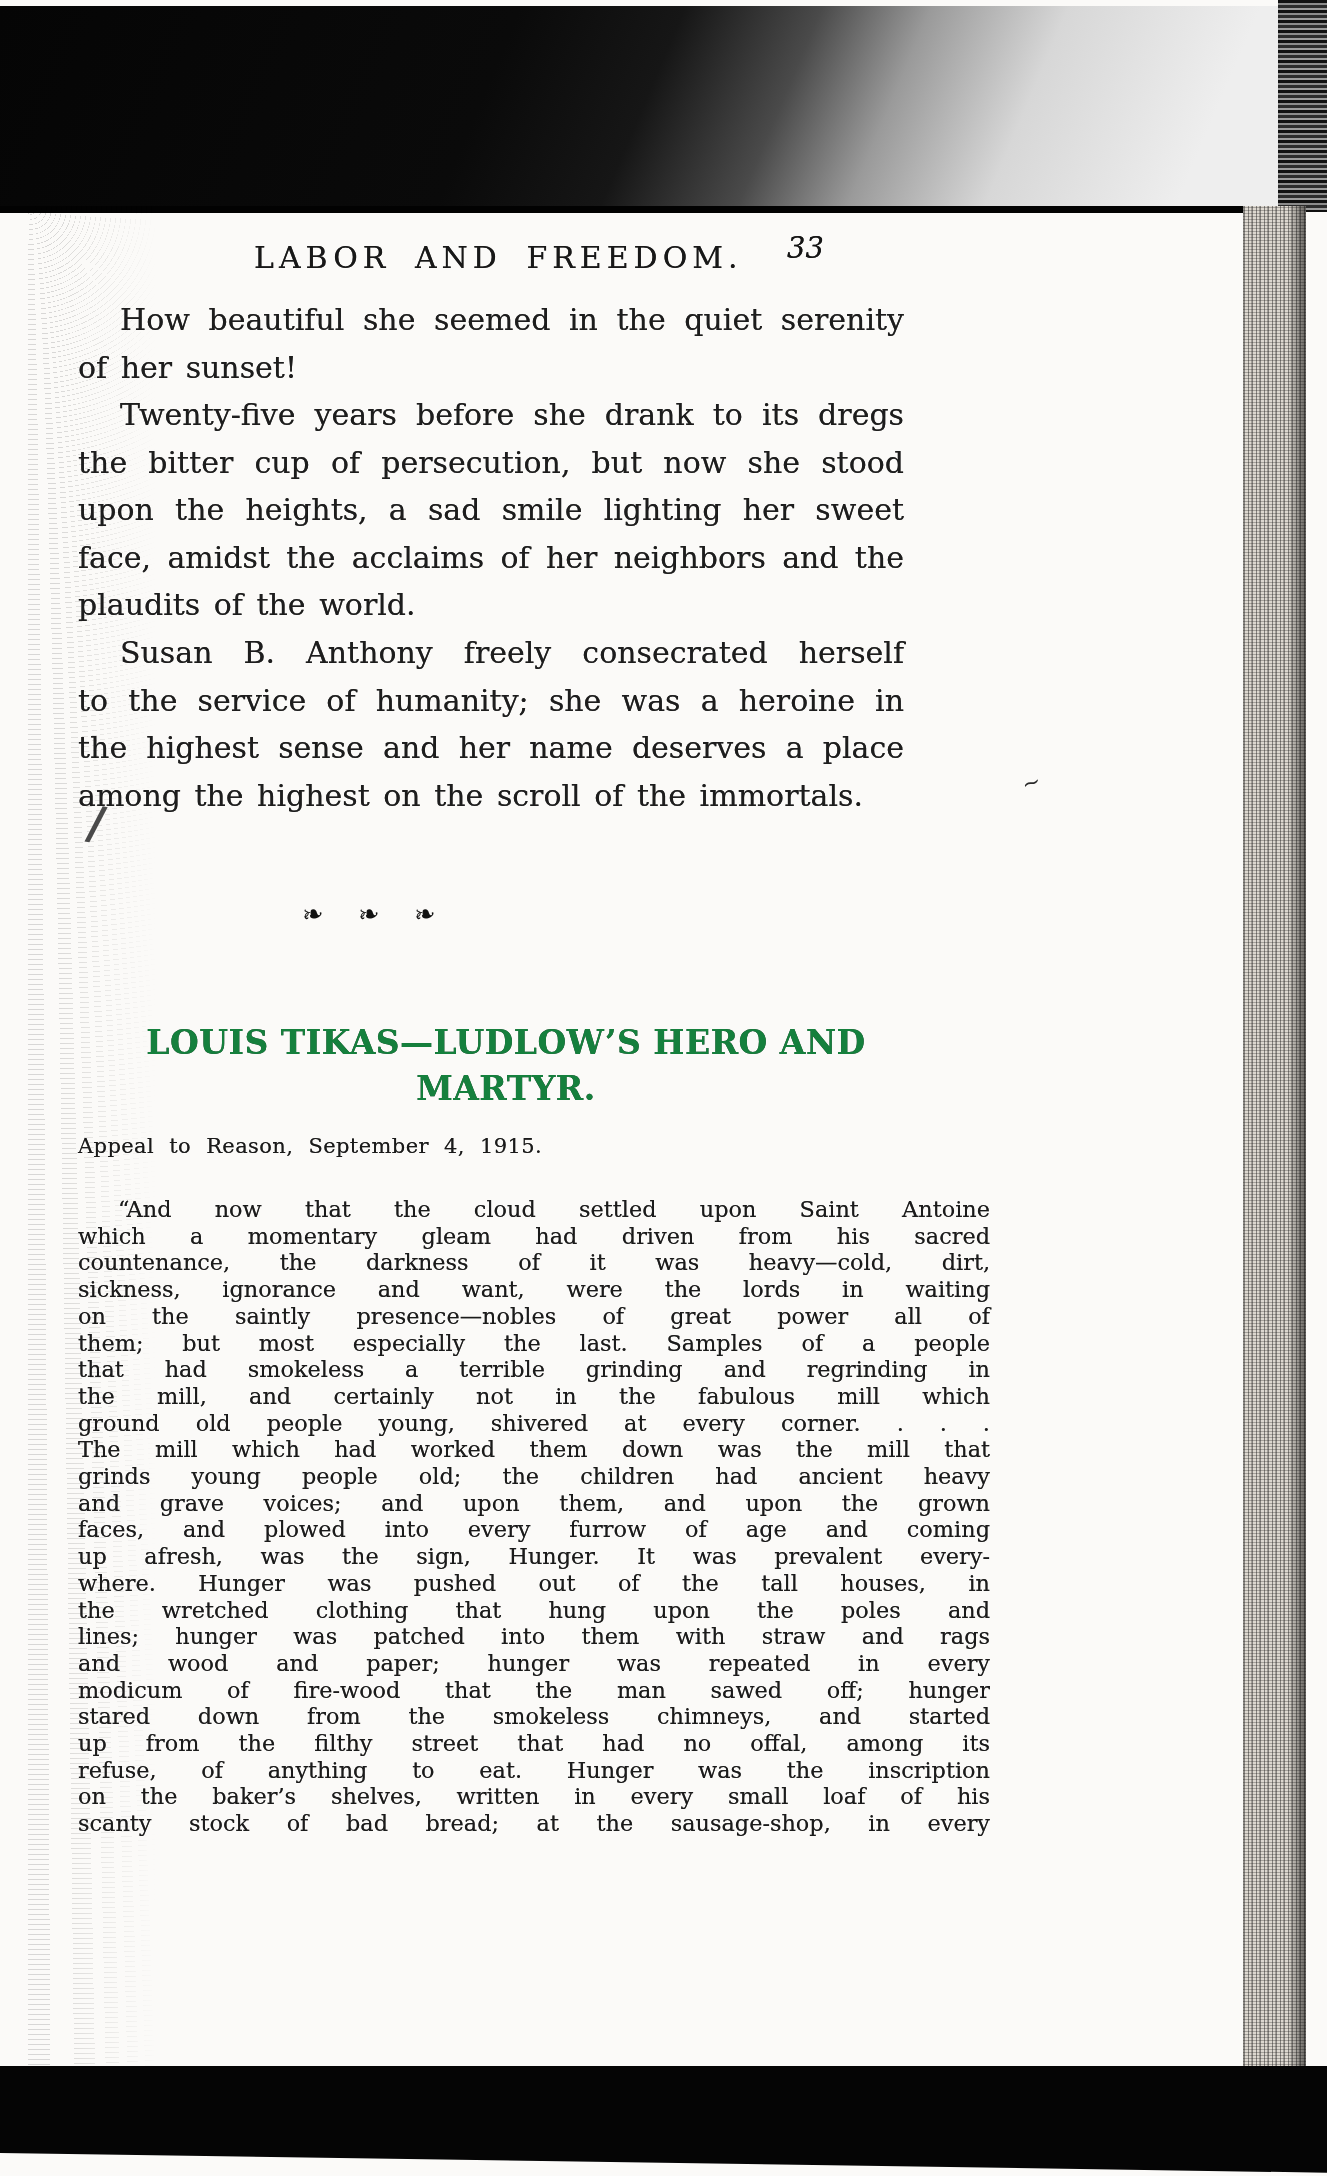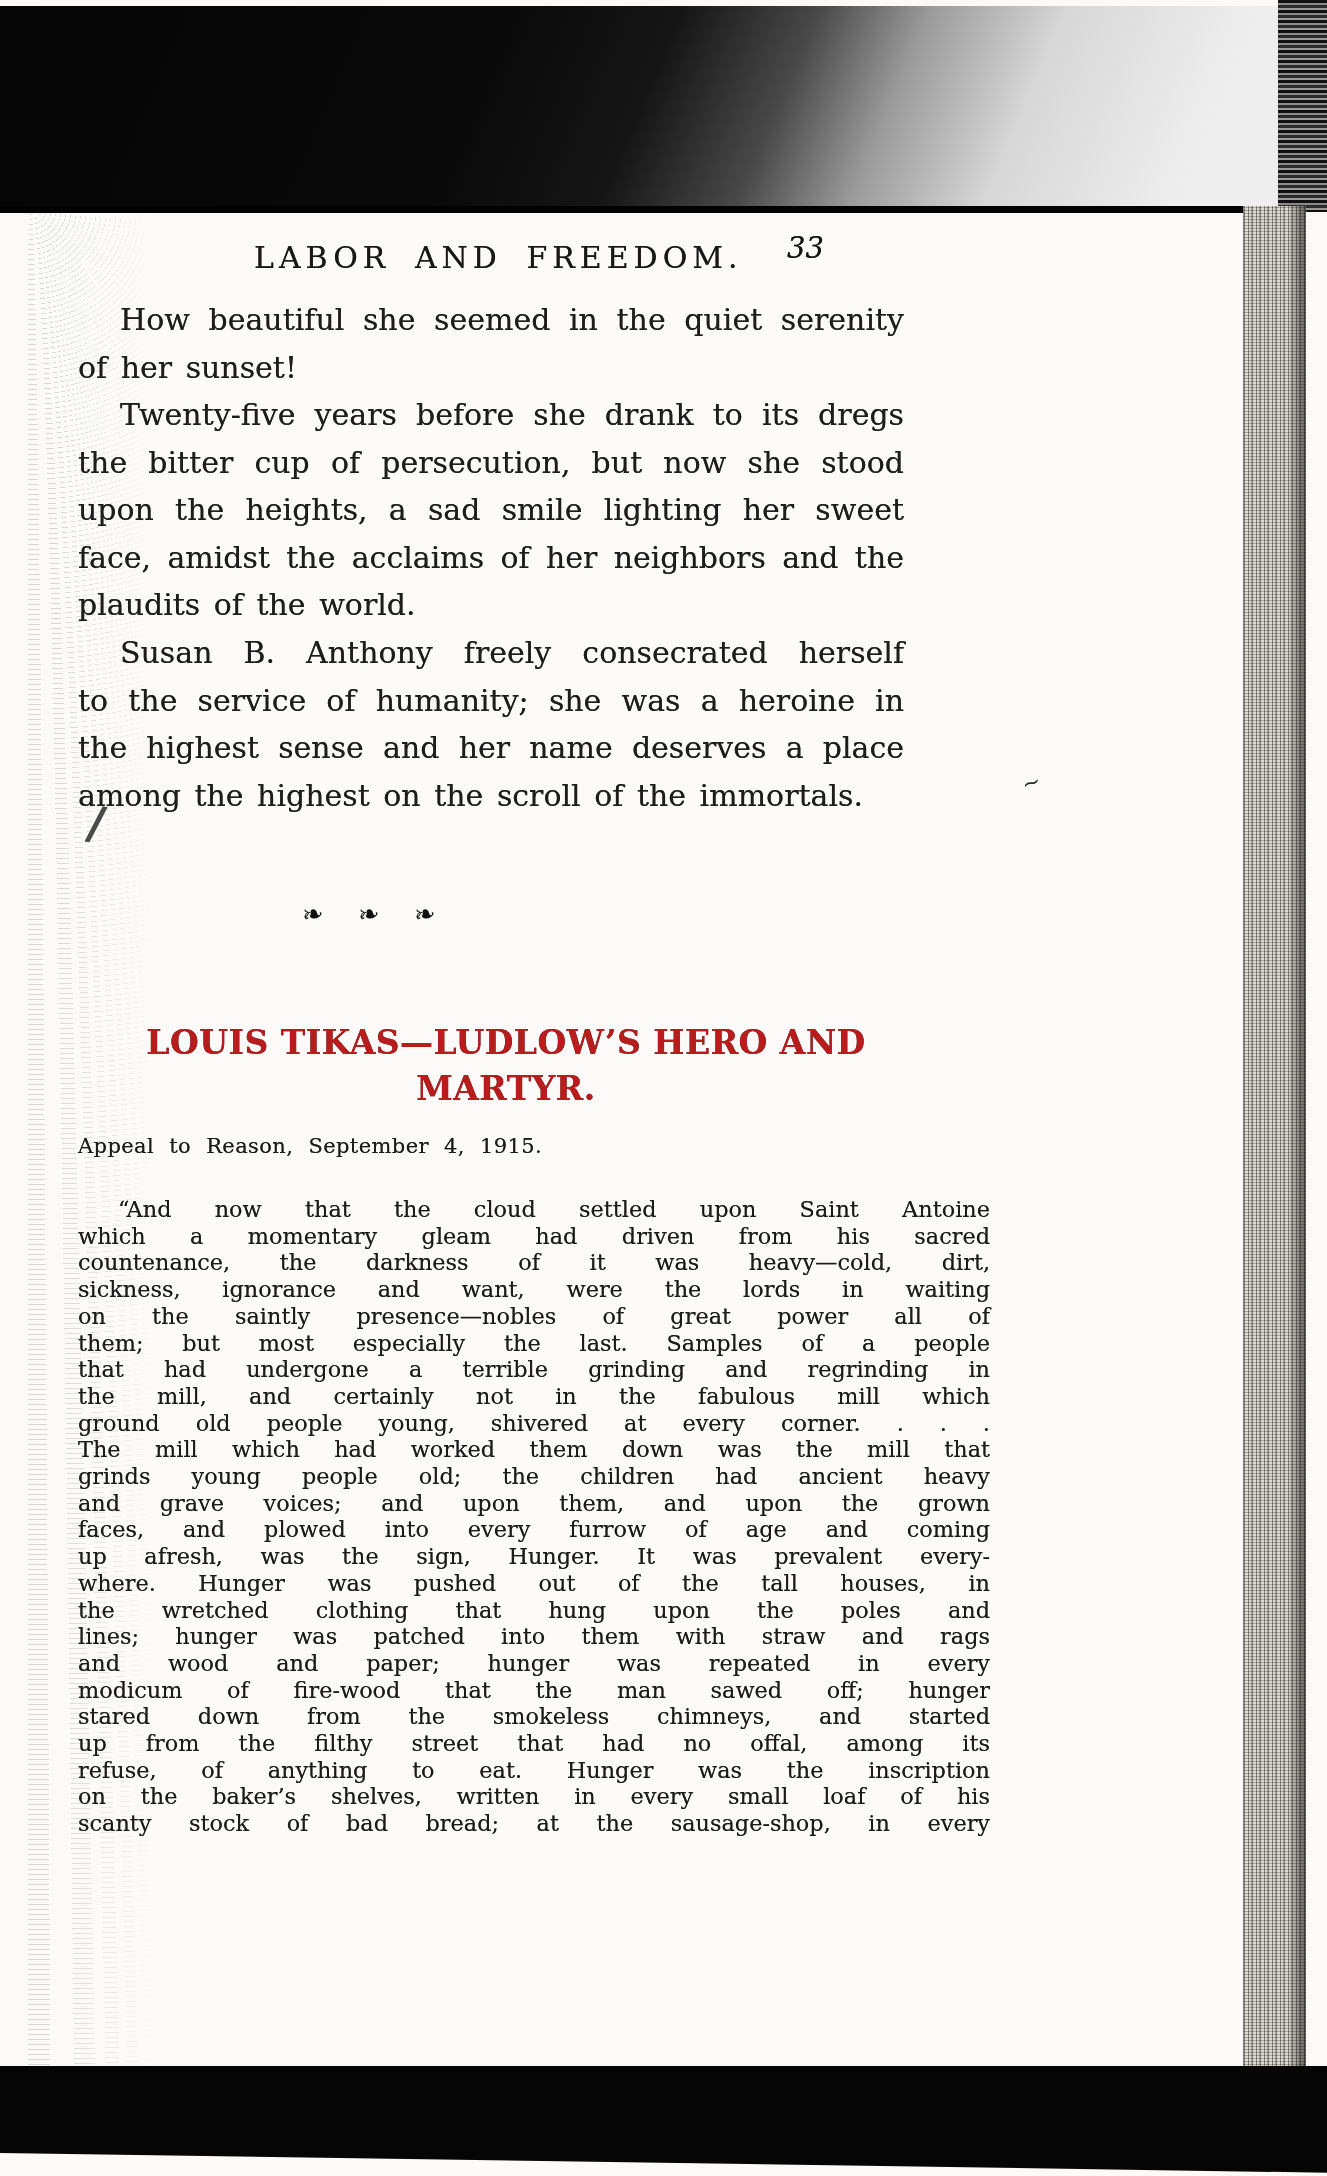--- a/index.html
+++ b/index.html
@@ -64,21 +64,21 @@
   .para-line:first-child{padding-left:42px;}
   .para-line:last-child{text-align-last:left;}
   .ornament-row{
     position:absolute;left:302px;top:896px;width:134px;height:36px;
     display:flex;justify-content:space-between;align-items:center;
   }
   .fleuron{font-size:26px;color:#111;transform:rotate(-8deg);}
   .section-heading{
     position:absolute;left:78px;top:1020px;width:856px;
     text-align:center;font-weight:bold;font-size:33px;line-height:46px;
-    color:#b91c1c;text-shadow:0 0 .5px rgba(0,0,0,.8);letter-spacing:.5px;
+    color:#15803d;text-shadow:0 0 .5px rgba(0,0,0,.8);letter-spacing:.5px;
   }
   .source-line{
     position:absolute;left:78px;top:1134px;width:856px;
     text-align:left;font-size:21px;color:#1a1a1a;
     word-spacing:8px;letter-spacing:.4px;text-shadow:0 0 .4px rgba(0,0,0,.6);
   }
   .quote-block{
     position:absolute;left:78px;top:1196px;width:912px;
     font-size:22.4px;line-height:26.7px;color:#1b1b1b;
     text-shadow:0 0 .4px rgba(0,0,0,.6);
@@ -144,21 +144,21 @@
 
   <div class="source-line">Appeal to Reason, September 4, 1915.</div>
 
   <div class="quote-block">
       <div class="quote-line">“And now that the cloud settled upon Saint Antoine</div>
       <div class="quote-line">which a momentary gleam had driven from his sacred</div>
       <div class="quote-line">countenance, the darkness of it was heavy—cold, dirt,</div>
       <div class="quote-line">sickness, ignorance and want, were the lords in waiting</div>
       <div class="quote-line">on the saintly presence—nobles of great power all of</div>
       <div class="quote-line">them; but most especially the last. Samples of a people</div>
-      <div class="quote-line">that had undergone a terrible grinding and regrinding in</div>
+      <div class="quote-line">that had smokeless a terrible grinding and regrinding in</div>
       <div class="quote-line">the mill, and certainly not in the fabulous mill which</div>
       <div class="quote-line">ground old people young, shivered at every corner. . . .</div>
       <div class="quote-line">The mill which had worked them down was the mill that</div>
       <div class="quote-line">grinds young people old; the children had ancient heavy</div>
       <div class="quote-line">and grave voices; and upon them, and upon the grown</div>
       <div class="quote-line">faces, and plowed into every furrow of age and coming</div>
       <div class="quote-line">up afresh, was the sign, Hunger. It was prevalent every-</div>
       <div class="quote-line">where. Hunger was pushed out of the tall houses, in</div>
       <div class="quote-line">the wretched clothing that hung upon the poles and</div>
       <div class="quote-line">lines; hunger was patched into them with straw and rags</div>

